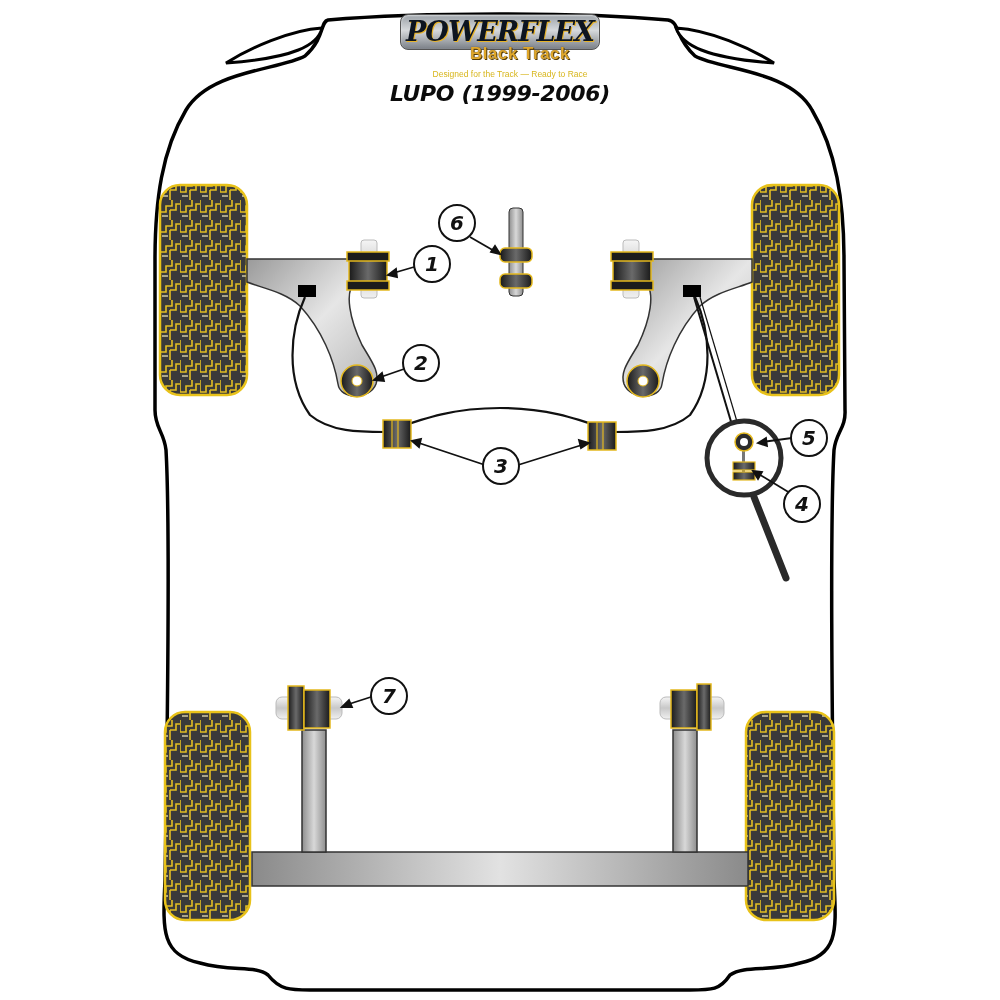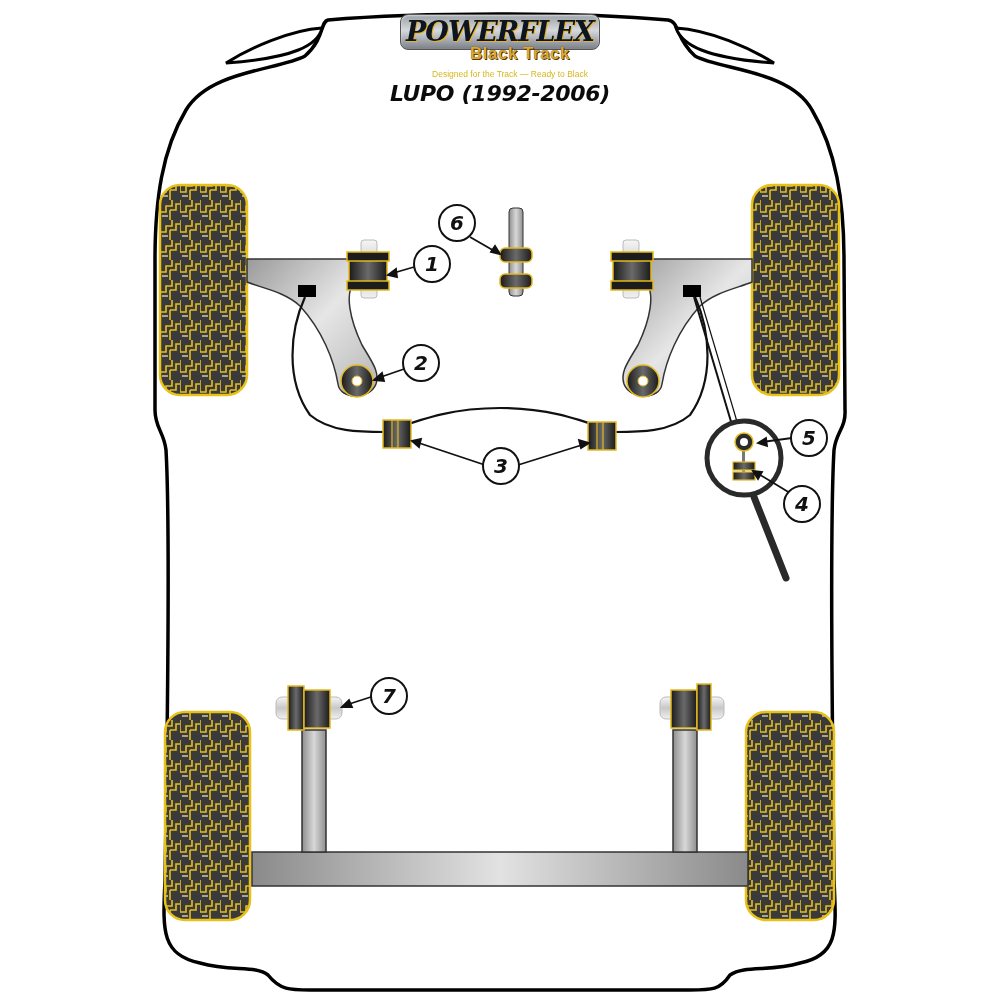--- a/index.html
+++ b/index.html
@@ -206,22 +206,22 @@
     </g>
   </svg>
 
   
   <div class="logo-wrap">
     <div class="logo-main">
       <div class="logo-text">POWERFLEX</div>
     </div>
     <div class="logo-sub">Black Track</div>
   </div>
-  <div class="tagline">Designed for the Track — Ready to Black</div>
-  <div class="model-title">LUPO (1992-2006)</div>
+  <div class="tagline">Designed for the Track — Ready to Race</div>
+  <div class="model-title">LUPO (1999-2006)</div>
 
   
   <div class="callout" style="left:413px; top:245px;">1</div>
   <div class="callout" style="left:402px; top:344px;">2</div>
   <div class="callout" style="left:482px; top:447px;">3</div>
   <div class="callout" style="left:783px; top:485px;">4</div>
   <div class="callout" style="left:790px; top:419px;">5</div>
   <div class="callout" style="left:438px; top:204px;">6</div>
   <div class="callout" style="left:370px; top:677px;">7</div>
 </div>

